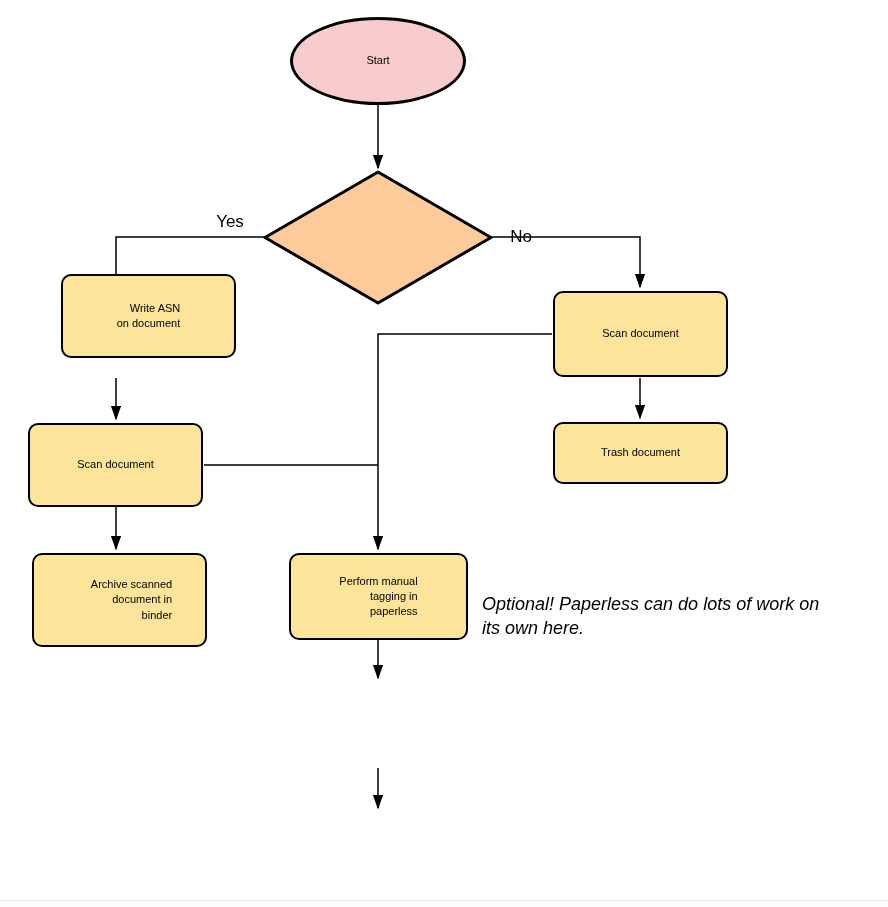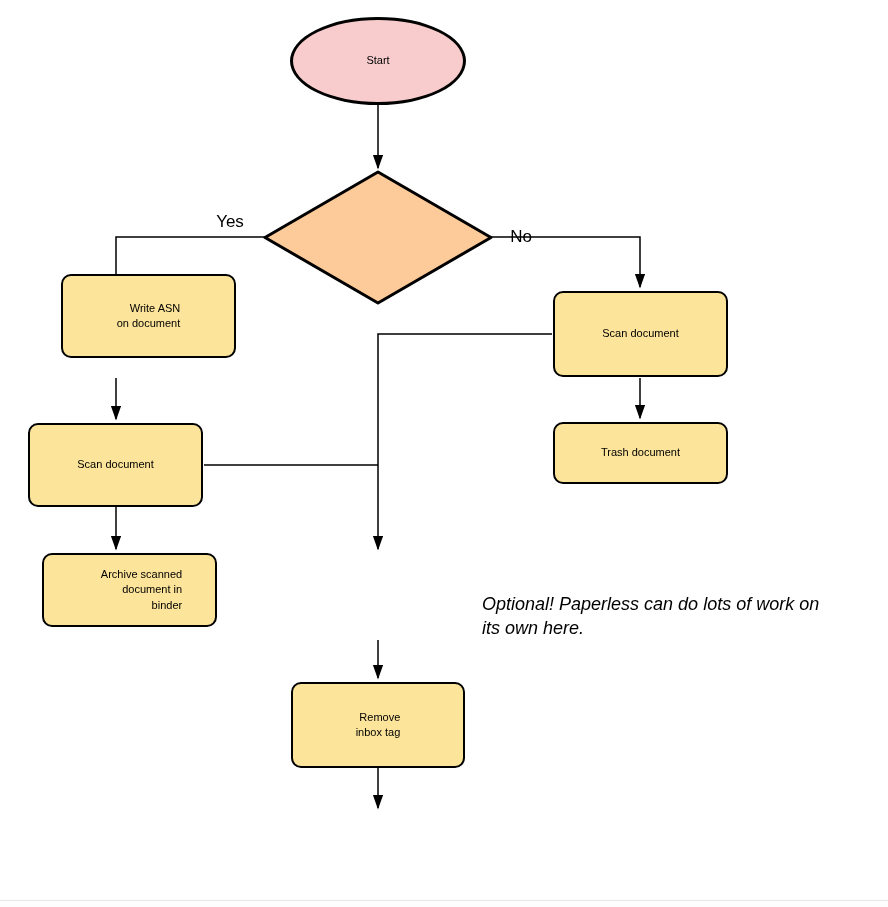--- a/index.html
+++ b/index.html
@@ -85,38 +85,39 @@
 
   <div class="node process" style="left:28px; top:274px; width:175px; height:84px;margin-left:33px;">
     <span>Write ASN
 on document</span>
   </div>
 
   <div class="node process" style="left:28px; top:423px; width:175px; height:84px;">
     <span>Scan document</span>
   </div>
 
-  <div class="node process" style="left:42px; top:553px; width:175px; height:74px;padding-left:24px;">
+  <div class="node process" style="left:32px; top:553px; width:175px; height:94px;padding-left:24px;">
     <span>Archive scanned
 document in
 binder</span>
   </div>
 
   <div class="node process" style="left:553px; top:291px; width:175px; height:86px;">
     <span>Scan document</span>
   </div>
 
   <div class="node process" style="left:553px; top:422px; width:175px; height:62px;">
     <span>Trash document</span>
   </div>
 
+  <div class="node process" style="left:289px; top:553px; width:179px; height:87px;">
+    <span>Perform manual
+tagging in
+paperless</span>
+  </div>
 
   <div class="note" style="left:482px; top:592px; width:410px;">Optional! Paperless can do lots of work on
 its own here.</div>
 
-  <div class="node process" style="left:291px; top:682px; width:174px; height:86px;">
-    <span>Remove
-inbox tag</span>
-  </div>
 
 
   <div class="page-edge"></div>
 </div>
 
 </body></html>

